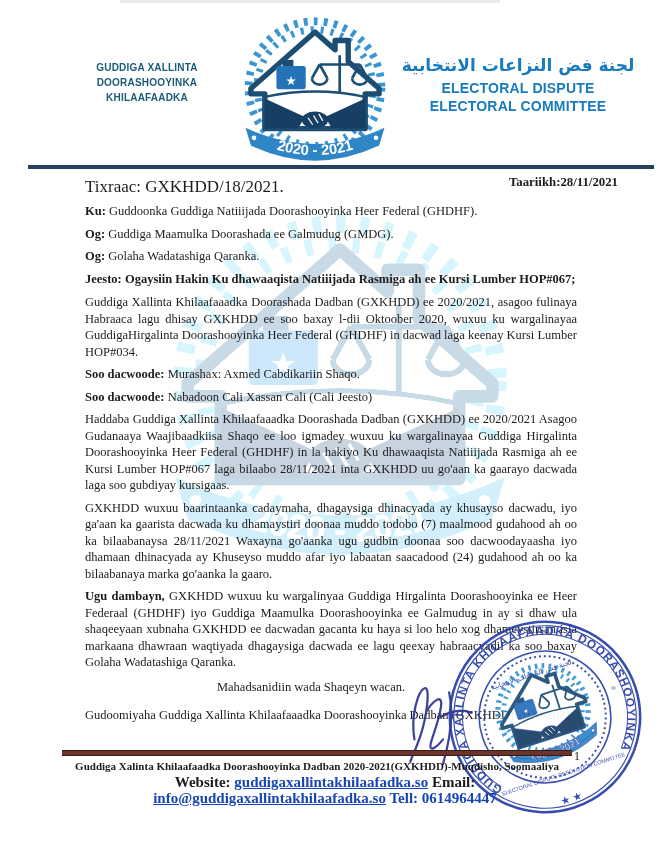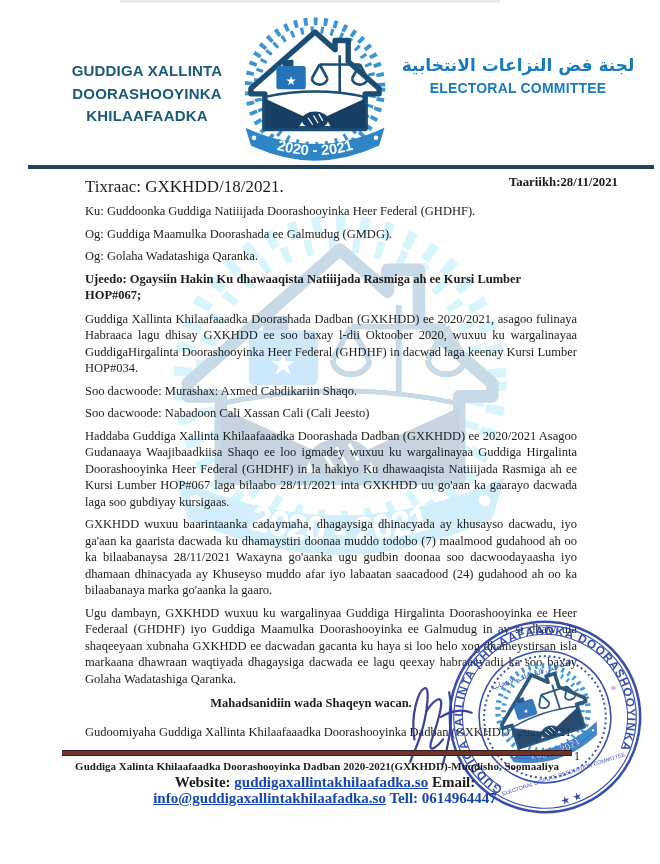--- a/index.html
+++ b/index.html
@@ -2,41 +2,41 @@
 <html><head>
 <meta charset="utf-8">
 <style>
   html,body{margin:0;padding:0;}
   body{width:660px;height:864px;background:#ffffff;position:relative;overflow:hidden;
        font-family:"Liberation Serif","DejaVu Serif",serif;color:#1c1c1c;}
   .page{position:absolute;inset:0;}
 
   
   .org-so{position:absolute;left:52px;top:60px;width:190px;text-align:center;
-          font-family:"Liberation Sans",sans-serif;font-weight:bold;font-size:15px;
+          font-family:"Liberation Sans",sans-serif;font-weight:bold;font-size:10px;
           line-height:1.5;color:#1a5b78;letter-spacing:.2px;}
   .logo-wrap{position:absolute;left:230px;top:12px;width:170px;height:166px;}
   .org-right{position:absolute;left:390px;top:54px;width:256px;text-align:center;}
   .org-ar{direction:rtl;font-family:"DejaVu Sans",sans-serif;font-weight:bold;
           font-size:17px;color:#177bbd;line-height:1.3;}
   .org-en{font-family:"Liberation Sans",sans-serif;font-weight:bold;font-size:14px;
           line-height:1.25;color:#177bbd;margin-top:4px;letter-spacing:.2px;}
   .header-rule{position:absolute;left:28px;right:6px;top:165px;height:4px;background:#24415f;}
 
   
   .ref{position:absolute;left:85px;top:177px;font-size:17px;}
   .dt{position:absolute;right:42px;top:175px;font-size:12.8px;font-weight:bold;margin-left:31px;}
 
   
   .doc{position:absolute;left:85px;top:203px;width:492px;z-index:2;font-size:12.5px;line-height:16.5px;}
   .doc p{margin:0 0 6px 0;}
   .just{text-align:justify;}
-  b.lbl{font-weight:normal;}
+  b.lbl{font-weight:bold;}
   .subject{font-weight:bold;margin-bottom:7px !important;}
-  .closing{font-weight:bold;text-align:center;margin:8px 40px 12px 0 !important;}
+  .closing{font-weight:normal;text-align:center;margin:8px 40px 12px 0 !important;}
   .signame{margin:0 0 12px 70px !important;}
   .sigtitle{margin:0 !important;}
 
   
   .watermark{position:absolute;left:138px;top:202px;width:404px;height:394px;z-index:0;
              opacity:.26;filter:brightness(1.5) saturate(.85);pointer-events:none;}
 
   
   .signature{position:absolute;left:396px;top:676px;width:92px;height:92px;z-index:3;}
   .stamp{position:absolute;left:442px;top:614px;width:206px;height:206px;z-index:3;opacity:.93;}
@@ -114,35 +114,36 @@
     <div>KHILAAFAADKA</div>
   </div>
 
   <svg class="logo-wrap" viewBox="0 0 220 215">
     <use href="#edrc-logo" xlink:href="#edrc-logo"></use>
   </svg>
 
   <div class="org-right">
     <div class="org-ar">لجنة فض النزاعات الانتخابية</div>
     <div class="org-en">
+      <div>ELECTORAL DISPUTE</div>
       <div>ELECTORAL COMMITTEE</div>
     </div>
   </div>
 
   <div class="header-rule"></div>
 
   <div class="ref"><span>Tixraac:</span> <span>GXKHDD/18/2021.</span></div>
   <div class="dt"><span>Taariikh:</span><span>28/11/2021</span></div>
 
   <div class="doc">
     <p><b class="lbl">Ku:</b> <span>Guddoonka Guddiga Natiiijada Doorashooyinka Heer Federal (GHDHF).</span></p>
     <p><b class="lbl">Og:</b> <span>Guddiga Maamulka Doorashada ee Galmudug (GMDG).</span></p>
     <p><b class="lbl">Og:</b> <span>Golaha Wadatashiga Qaranka.</span></p>
 
-    <p class="subject"><span>Ujeedo:</span> <span>Ogaysiin Hakin Ku dhawaaqista Natiiijada Rasmiga ah ee Kursi Lumber HOP#067;</span></p>
+    <p class="subject"><span>Jeesto:</span> <span>Ogaysiin Hakin Ku dhawaaqista Natiiijada Rasmiga ah ee Kursi Lumber HOP#067;</span></p>
 
     <p class="just">Guddiga Xallinta Khilaafaaadka Doorashada Dadban (GXKHDD) ee 2020/2021, asagoo fulinaya Habraaca lagu dhisay GXKHDD ee soo baxay l-dii Oktoober 2020, wuxuu ku wargalinayaa GuddigaHirgalinta Doorashooyinka Heer Federal (GHDHF) in dacwad laga keenay Kursi Lumber HOP#034.</p>
 
     <p><b class="lbl">Soo dacwoode:</b> <span>Murashax: Axmed Cabdikariin Shaqo.</span></p>
     <p><b class="lbl">Soo dacwoode:</b> <span>Nabadoon Cali Xassan Cali (Cali Jeesto)</span></p>
 
     <p class="just">Haddaba Guddiga Xallinta Khilaafaaadka Doorashada Dadban (GXKHDD) ee 2020/2021 Asagoo Gudanaaya Waajibaadkiisa Shaqo ee loo igmadey wuxuu ku wargalinayaa Guddiga Hirgalinta Doorashooyinka Heer Federal (GHDHF) in la hakiyo Ku dhawaaqista Natiiijada Rasmiga ah ee Kursi Lumber HOP#067 laga bilaabo 28/11/2021 inta GXKHDD uu go'aan ka gaarayo dacwada laga soo gubdiyay kursigaas.</p>
     <p class="just">GXKHDD wuxuu baarintaanka cadaymaha, dhagaysiga dhinacyada ay khusayso dacwadu, iyo ga'aan ka gaarista dacwada ku dhamaystiri doonaa muddo todobo (7) maalmood gudahood ah oo ka bilaabanaysa 28/11/2021 Waxayna go'aanka ugu gudbin doonaa soo dacwoodayaasha iyo dhamaan dhinacyada ay Khuseyso muddo afar iyo labaatan saacadood (24) gudahood ah oo ka bilaabanaya marka go'aanka la gaaro.</p>
     <p class="just"><b class="lbl">Ugu dambayn,</b><span> GXKHDD wuxuu ku wargalinyaa Guddiga Hirgalinta Doorashooyinka ee Heer Federaal (GHDHF) iyo Guddiga Maamulka Doorashooyinka ee Galmudug in ay si dhaw ula shaqeeyaan xubnaha GXKHDD ee dacwadan gacanta ku haya si loo helo xog dhameystirsan isla markaana dhawraan waqtiyada dhagaysiga dacwada ee lagu qeexay habraacyadii ka soo baxay Golaha Wadatashiga Qaranka.</span></p>
 

